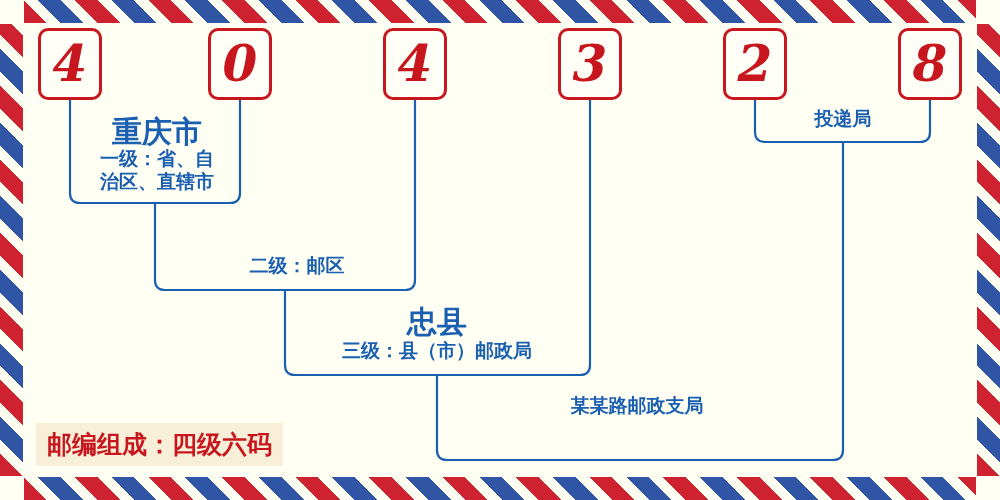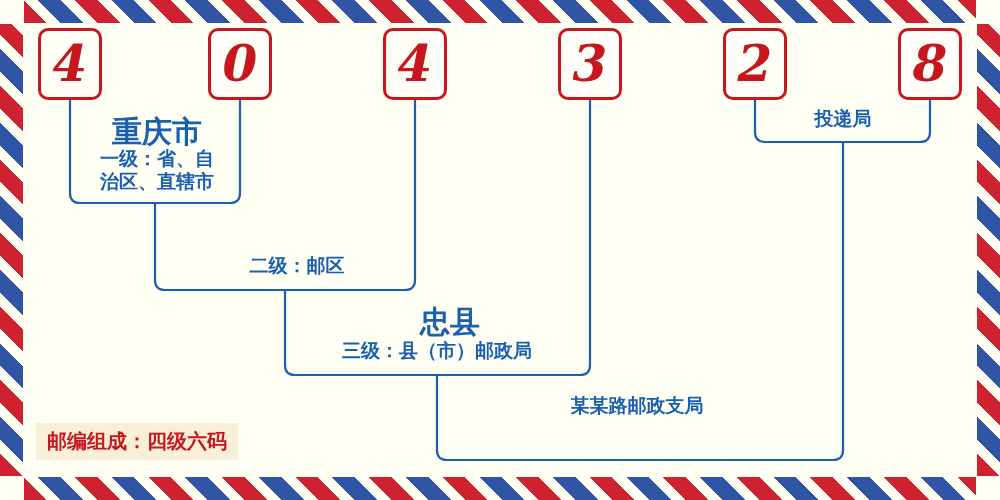--- a/index.html
+++ b/index.html
@@ -56,31 +56,31 @@
     transform:translateX(-50%);
     z-index:3;
   }
   .big { font-size:30px; }
   .med { font-size:19px; }
 
   .lbl-region1   { left:157px; top:112px; }
   .lbl-l1a       { left:157px; top:146px; }
   .lbl-l1b       { left:157px; top:169px; }
   .lbl-l2        { left:288px; top:253px;margin-left:9px; }
-  .lbl-region3   { left:450px; top:302px; }
+  .lbl-region3   { left:437px; top:302px; }
   .lbl-l3        { left:437px; top:338px; }
   .lbl-office4   { left:637px; top:393px; }
   .lbl-l4        { left:646px; top:426px; }
   .lbl-delivery  { left:843px; top:106px;text-align:center; }
 
   .footer-note {
     position:absolute; left:36px; top:423px;
     background:#F8EFD8;
     color:#C8161E;
-    font-size:20px; font-weight:bold;
+    font-size:25px; font-weight:bold;
     padding:5px 11px;
     white-space:nowrap;
     z-index:3;
   }
 </style>
 </head>
 <body>
 
 <div class="page">
 

